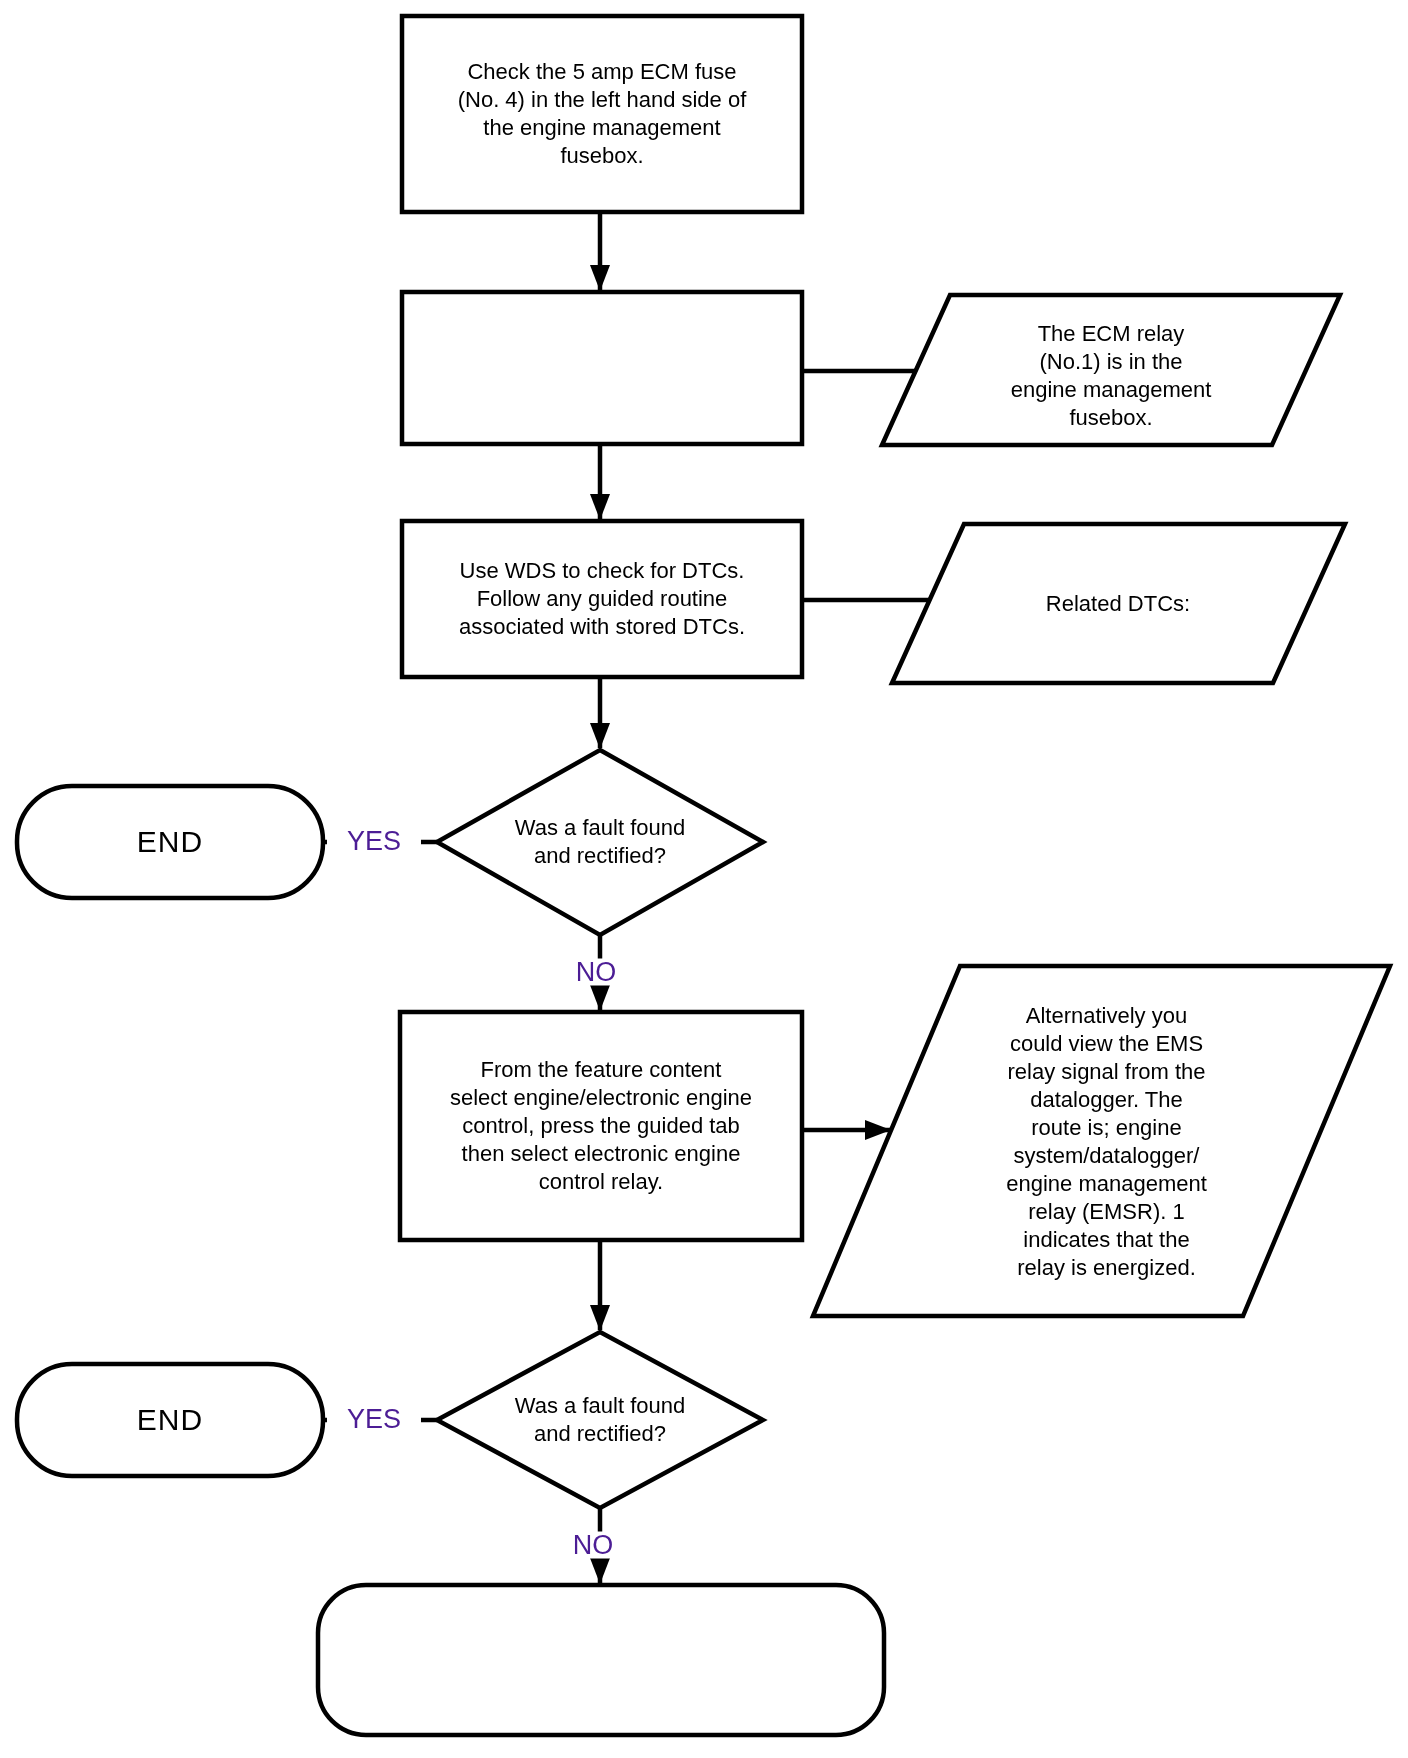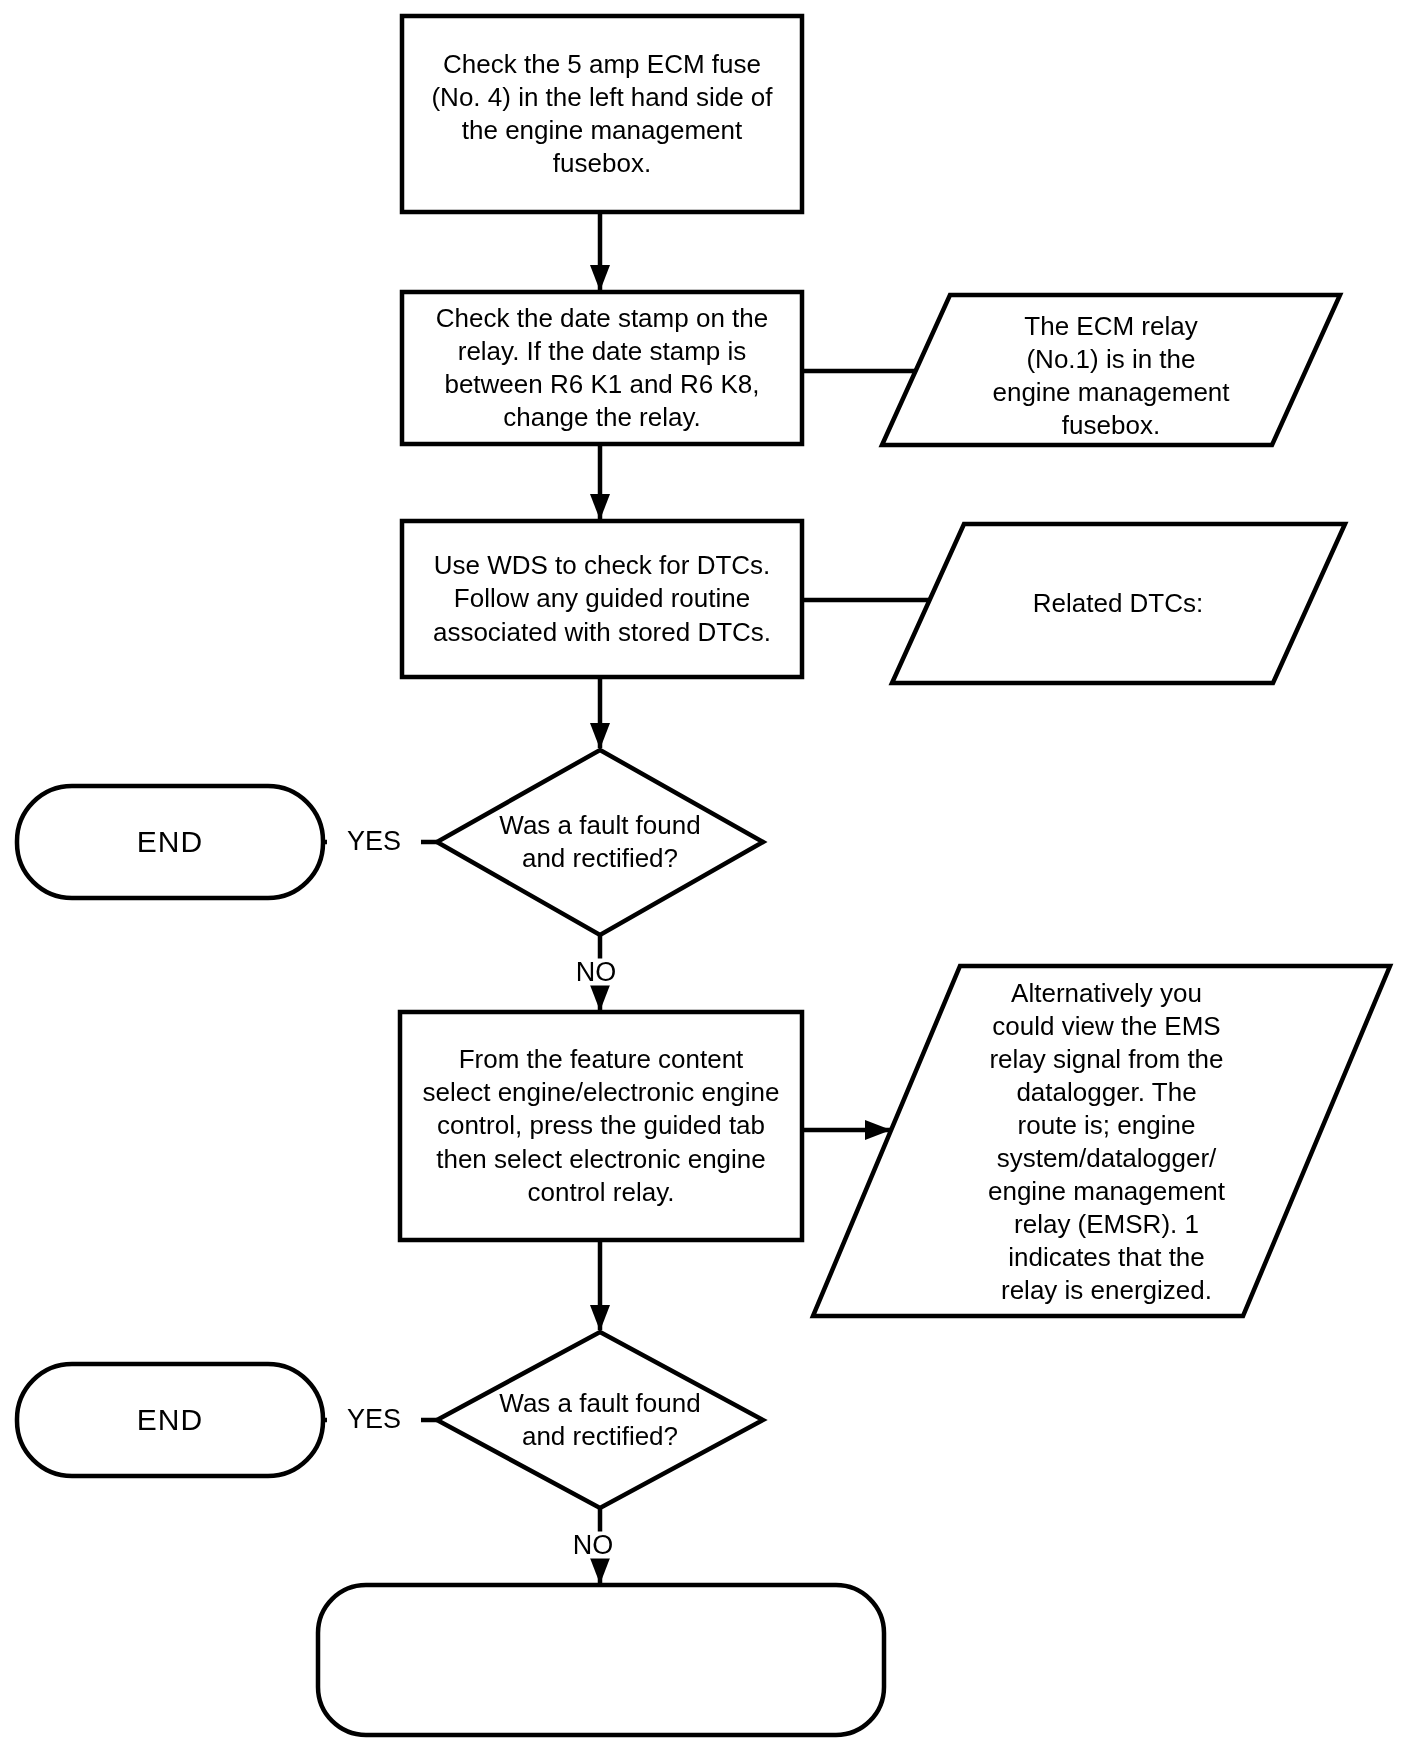--- a/index.html
+++ b/index.html
@@ -16,34 +16,34 @@
   .shape { fill: #ffffff; stroke: #000000; stroke-width: 4.5px; }
   .conn  { stroke: #000000; stroke-width: 4.5px; fill: none; }
   .node-text {
     position: absolute;
     display: flex;
     flex-direction: column;
     align-items: center;
     justify-content: center;
     text-align: center;
     white-space: pre-line;
-    font-size: 26px;
+    font-size: 22px;
     line-height: 1.27;
     color: #000000;
   }
   .end-text { font-size: 30px; letter-spacing: 1px; }
   .note-title { font-weight: 400; white-space: pre-line; }
   .edge-label {
     position: absolute;
     transform: translate(-50%, -50%);
     background: #ffffff;
     padding: 0 20px;
     font-size: 27px;
     line-height: 1;
-    color: #000000;
+    color: #4c1d95;
   }
 </style>
 </head>
 <body>
 
 <div class="canvas">
 
   <svg class="layer-svg" width="1408" height="1758" viewBox="0 0 1408 1758">
     <defs>
       <marker id="arrow" markerUnits="userSpaceOnUse" markerWidth="26" markerHeight="20" viewBox="0 0 26 20" refX="25" refY="10" orient="auto">
@@ -78,24 +78,20 @@
     <rect class="shape" x="17" y="786" width="306" height="112" rx="55" ry="55"></rect>
     <rect class="shape" x="17" y="1364" width="306" height="112" rx="55" ry="55"></rect>
     <rect class="shape" x="318" y="1585" width="566" height="150" rx="48" ry="48"></rect>
   </svg>
 
   <div class="node-text" style="left:412px; top:26px;  width:380px; height:176px;">Check the 5 amp ECM fuse
 (No. 4) in the left hand side of
 the engine management
 fusebox.</div>
 
-  <div class="node-text" style="left:412px; top:302px; width:380px; height:132px;">Check the date stamp on the
-relay. If the date stamp is
-between R6 K1 and R6 K8,
-change the relay.</div>
 
   <div class="node-text" style="left:410px; top:1022px; width:382px; height:208px;">From the feature content
 select engine/electronic engine
 control, press the guided tab
 then select electronic engine
 control relay.</div>
 
   <div class="node-text" style="left:412px; top:531px; width:380px; height:136px;">Use WDS to check for DTCs.
 Follow any guided routine
 associated with stored DTCs.</div>

